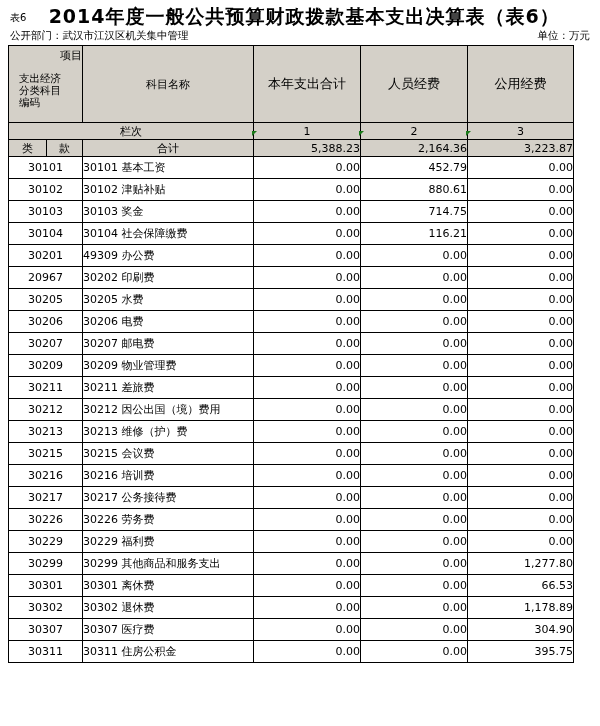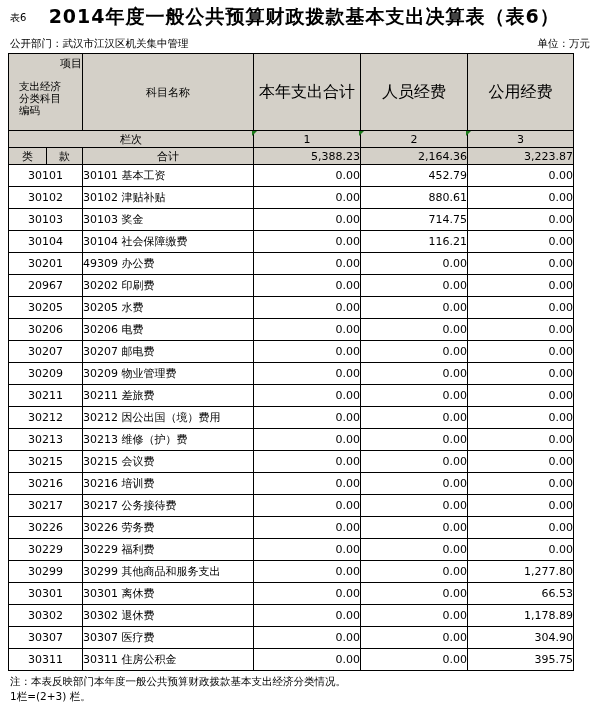--- a/index.html
+++ b/index.html
@@ -39,21 +39,21 @@
     line-height: 24px;
     letter-spacing: 1px;
     padding-right: 10px;
   }
   .subtitle-row {
     display: flex;
     justify-content: space-between;
     align-items: flex-end;
     font-size: 10.5px;
     line-height: 14px;
-    margin-top: 8px;
+    margin-top: 0;
     margin-bottom: 3px;
     padding: 0 2px;
   }
   table.budget {
     border-collapse: collapse;
     width: 565px;
     table-layout: fixed;
     font-size: 11px;
   }
   table.budget td, table.budget th {
@@ -65,21 +65,21 @@
   .hdr {
     background: #d4d0c8;
     text-align: center;
   }
   .hdr-item {
     height: 18px;
     font-size: 11px;
   }
   .hdr-tall {
     height: 58px;
-    font-size: 16px;
+    font-size: 13px;
     text-align: center;
   }
   .corner {
     position: relative;
     padding: 0;
     height: 76px;
     background: #d4d0c8;
   }
   .corner .label-item {
     position: absolute;
@@ -334,22 +334,18 @@
         <tr class="data-row">
           <td class="code-cell" colspan="2">30311</td>
           <td class="name-cell">30311   住房公积金</td>
           <td class="num-cell">0.00</td>
           <td class="num-cell">0.00</td>
           <td class="num-cell">395.75</td>
         </tr>
       </tbody>
   </table>
 
-  <div class="notes">
-    <div>注：本表反映部门本年度一般公共预算财政拨款基本支出经济分类情况。</div>
-    <div>1栏=(2+3) 栏。</div>
-  </div>
 
   <div class="mark" style="left:252px; top:131px;"></div>
   <div class="mark" style="left:359px; top:131px;"></div>
   <div class="mark" style="left:466px; top:131px;"></div>
 
 </div>
 
 </body></html>

